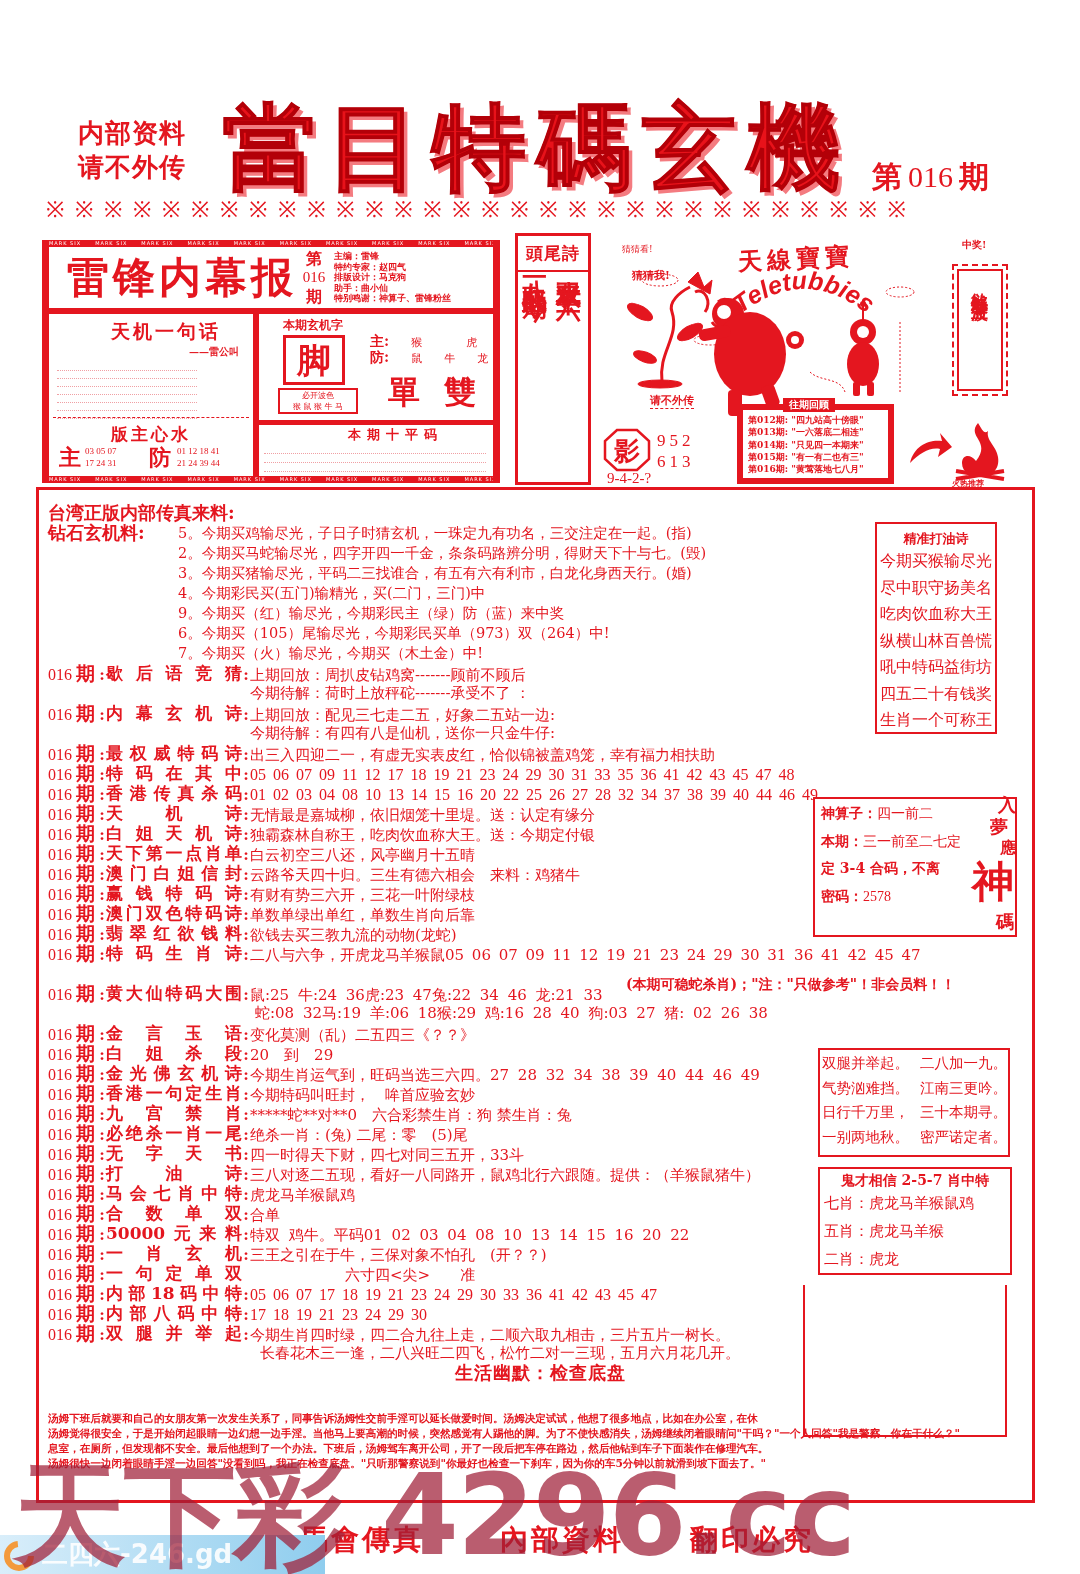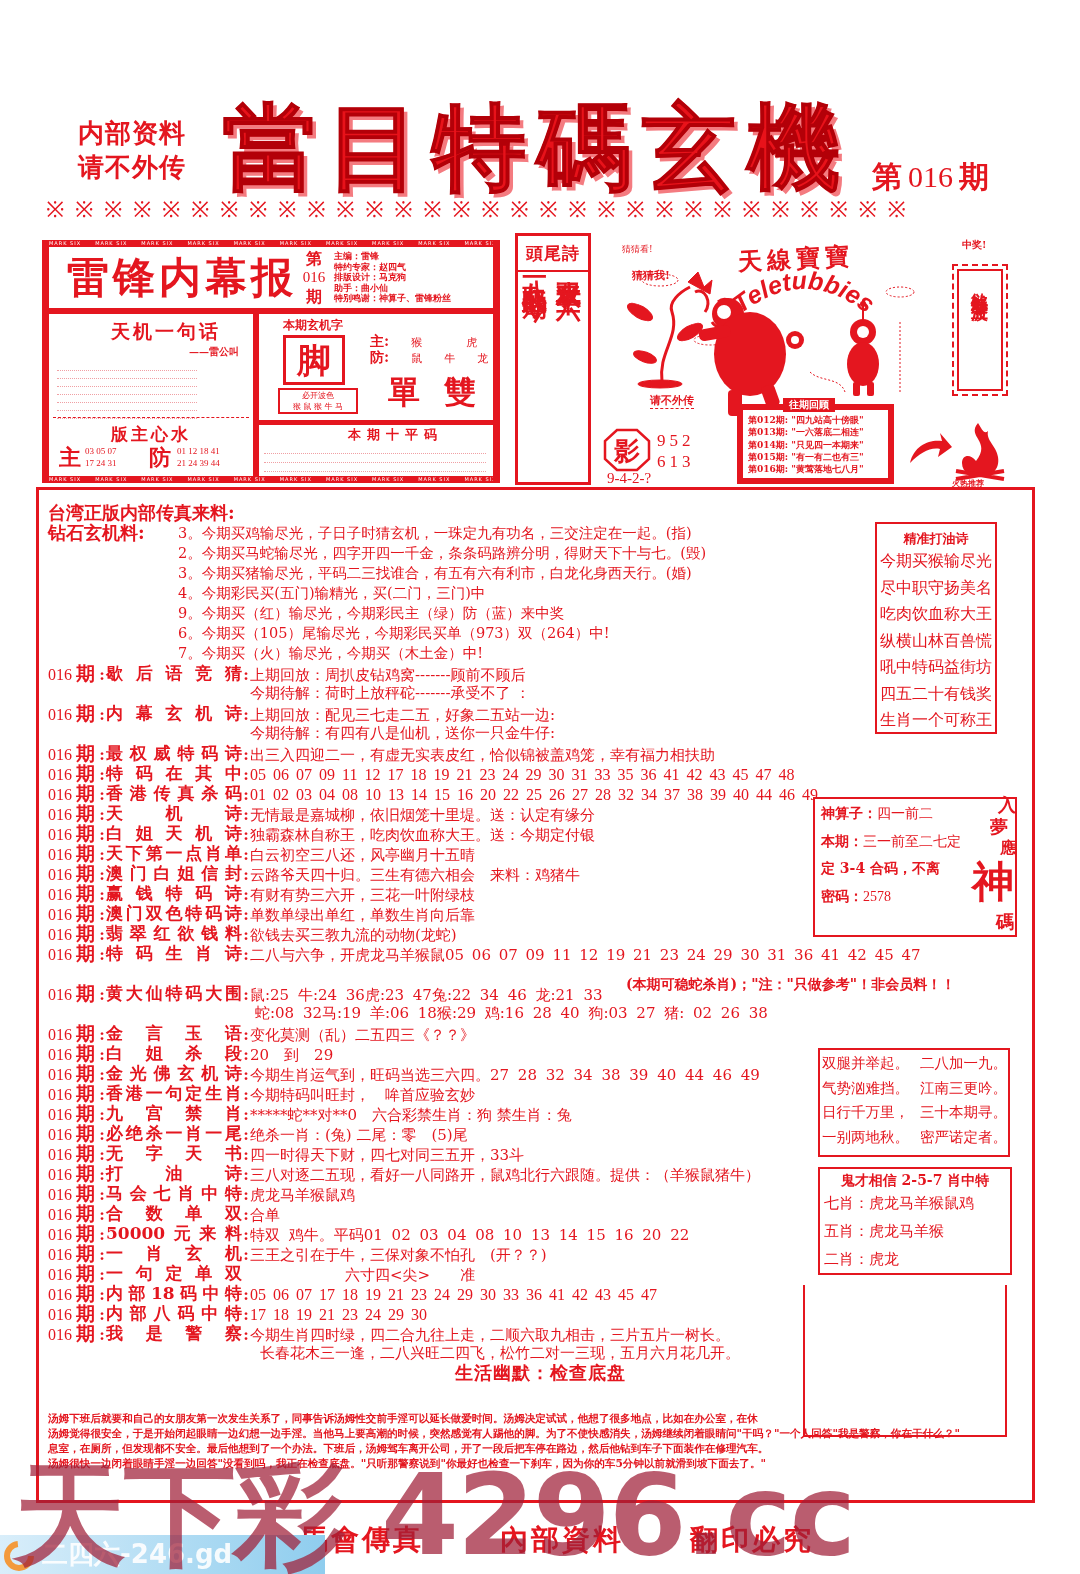--- a/index.html
+++ b/index.html
@@ -269,21 +269,21 @@
   <path d="M56,56 L104,64 M104,56 L56,64" stroke="#e4161f" stroke-width="4"></path>
 </svg>
 <div class="abs" style="left:952px;top:478px;font-size:8px;font-weight:bold;white-space:nowrap">火热推荐</div>
 
 <div class="abs mainbox"></div>
 
 <div class="abs rows">
   <div class="row intro">台湾正版内部传真来料:</div>
   <div class="row">
     <span class="intro">钻石玄机料:</span>
-    <span class="zs-first">3。今期买鸡输尽光，子日子时猜玄机，一珠定九有功名，三交注定在一起。(指)</span>
+    <span class="zs-first">5。今期买鸡输尽光，子日子时猜玄机，一珠定九有功名，三交注定在一起。(指)</span>
   </div>
   <div class="row zs-item">2。今期买马蛇输尽光，四字开四一千金，条条码路辨分明，得财天下十与七。(毁)</div>
   <div class="row zs-item">3。今期买猪输尽光，平码二三找谁合，有五有六有利市，白龙化身西天行。(婚)</div>
   <div class="row zs-item">4。今期彩民买(五门)输精光，买(二门，三门)中</div>
   <div class="row zs-item">9。今期买（红）输尽光，今期彩民主（绿）防（蓝）来中奖</div>
   <div class="row zs-item">6。今期买（105）尾输尽光，今期彩民买单（973）双（264）中!</div>
   <div class="row zs-item">7。今期买（火）输尽光，今期买（木土金）中!</div>
 
   <div class="row"><span class="iss">016</span><span class="qi">期</span><span class="cl"></span><span class="lbl">歇后语竞猜</span><span class="cl"></span><span class="val">上期回放：周扒皮钻鸡窝-------顾前不顾后</span></div>
   <div class="row cont">今期待解：荷时上放秤砣-------承受不了 ：</div>
@@ -311,21 +311,21 @@
   <div class="row"><span class="iss">016</span><span class="qi">期</span><span class="cl"></span><span class="lbl">必绝杀一肖一尾</span><span class="cl"></span><span class="val">绝杀一肖：(兔) 二尾：零　(5)尾</span></div>
   <div class="row"><span class="iss">016</span><span class="qi">期</span><span class="cl"></span><span class="lbl">无字天书</span><span class="cl"></span><span class="val">四一时得天下财，四七对同三五开，33斗</span></div>
   <div class="row"><span class="iss">016</span><span class="qi">期</span><span class="cl"></span><span class="lbl">打油诗</span><span class="cl"></span><span class="val">三八对逐二五现，看好一八同路开，鼠鸡北行六跟随。提供：（羊猴鼠猪牛）</span></div>
   <div class="row"><span class="iss">016</span><span class="qi">期</span><span class="cl"></span><span class="lbl">马会七肖中特</span><span class="cl"></span><span class="val">虎龙马羊猴鼠鸡</span></div>
   <div class="row"><span class="iss">016</span><span class="qi">期</span><span class="cl"></span><span class="lbl">合数单双</span><span class="cl"></span><span class="val">合单</span></div>
   <div class="row"><span class="iss">016</span><span class="qi">期</span><span class="cl"></span><span class="lbl">50000元来料</span><span class="cl"></span><span class="val" style="word-spacing:4px">特双 鸡牛。平码01 02 03 04 08 10 13 14 15 16 20 22</span></div>
   <div class="row"><span class="iss">016</span><span class="qi">期</span><span class="cl"></span><span class="lbl">一肖玄机</span><span class="cl"></span><span class="val">三王之引在于牛，三保对象不怕孔　(开？？)</span></div>
   <div class="row"><span class="iss">016</span><span class="qi">期</span><span class="cl"></span><span class="lbl">一句定单双</span><span class="cl" style="visibility:hidden"></span><span class="val" style="padding-left:95px">六寸四&lt;尖&gt;　　准</span></div>
   <div class="row"><span class="iss">016</span><span class="qi">期</span><span class="cl"></span><span class="lbl">内部18码中特</span><span class="cl"></span><span class="val num">05 06 07 17 18 19 21 23 24 29 30 33 36 41 42 43 45 47</span></div>
   <div class="row"><span class="iss">016</span><span class="qi">期</span><span class="cl"></span><span class="lbl">内部八码中特</span><span class="cl"></span><span class="val num">17 18 19 21 23 24 29 30</span></div>
-  <div class="row"><span class="iss">016</span><span class="qi">期</span><span class="cl"></span><span class="lbl">我是警察</span><span class="cl"></span><span class="val">今期生肖四时绿，四二合九往上走，二顺六取九相击，三片五片一树长。</span></div>
+  <div class="row"><span class="iss">016</span><span class="qi">期</span><span class="cl"></span><span class="lbl">双腿并举起</span><span class="cl"></span><span class="val">今期生肖四时绿，四二合九往上走，二顺六取九相击，三片五片一树长。</span></div>
   <div class="row cont" style="padding-left:212px">长春花木三一逢，二八兴旺二四飞，松竹二对一三现，五月六月花几开。</div>
   <div class="row humor-title">生活幽默：检查底盘</div>
 </div>
 
 <div class="abs huang-note">(本期可稳蛇杀肖)；"注："只做参考"！非会员料！！</div>
 
 <div class="abs para">
   <div>汤姆下班后就要和自己的女朋友第一次发生关系了，同事告诉汤姆性交前手淫可以延长做爱时间。汤姆决定试试，他想了很多地点，比如在办公室，在休</div>
   <div>汤姆觉得很安全，于是开始闭起眼睛一边幻想一边手淫。当他马上要高潮的时候，突然感觉有人踢他的脚。为了不使快感消失，汤姆继续闭着眼睛问"干吗？"一个人回答"我是警察，你在干什么？"</div>
   <div>息室，在厕所，但发现都不安全。最后他想到了一个办法。下班后，汤姆驾车离开公司，开了一段后把车停在路边，然后他钻到车子下面装作在修理汽车。</div>

